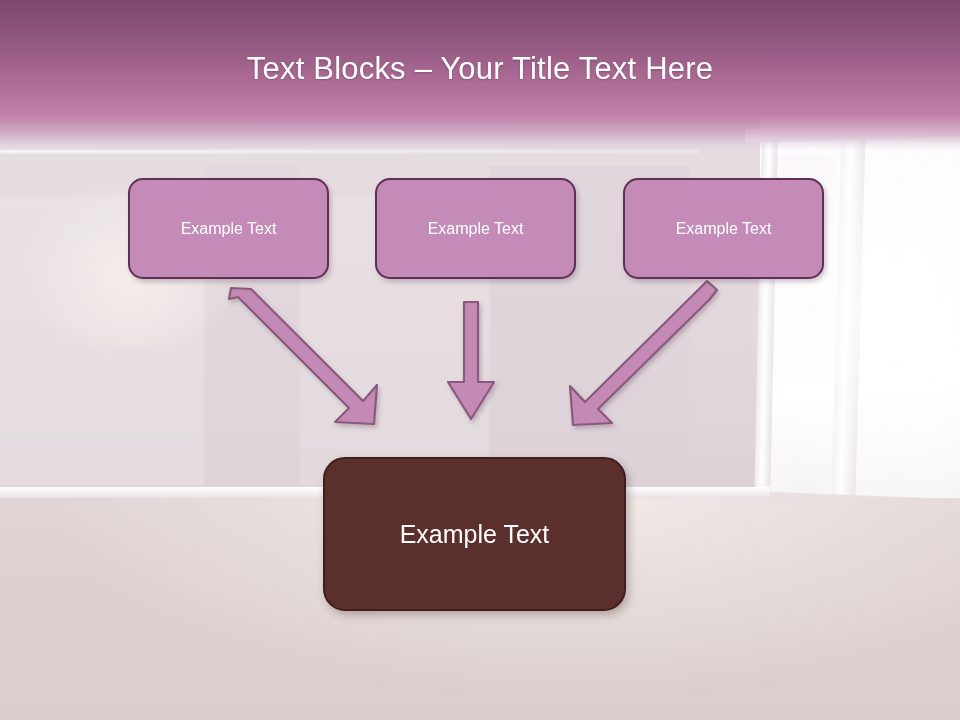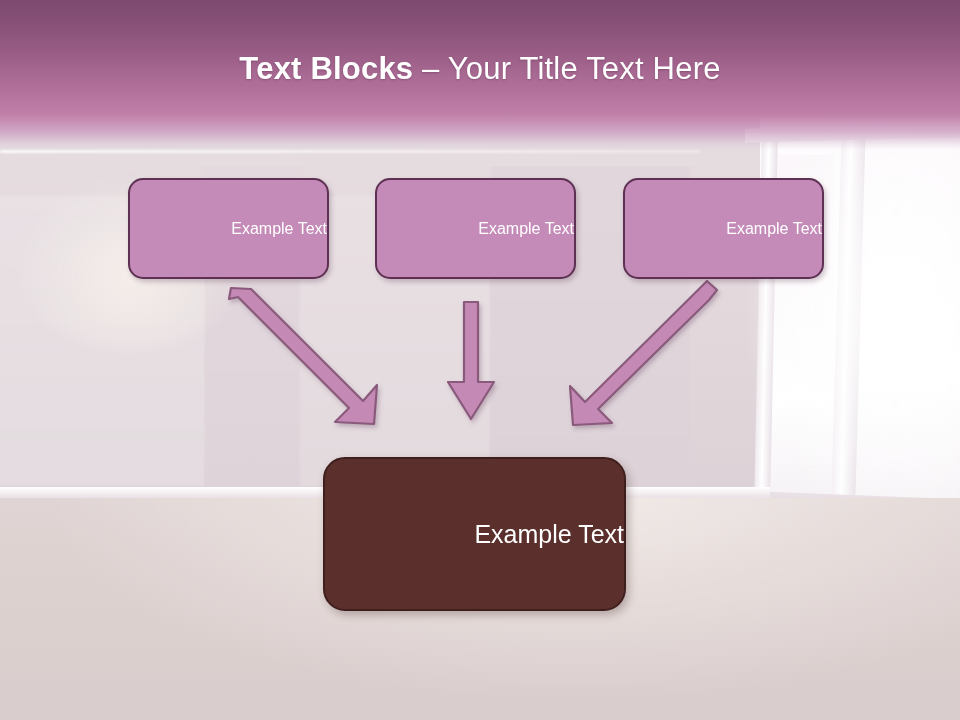--- a/index.html
+++ b/index.html
@@ -142,27 +142,27 @@
       rgba(219,197,214,.35) 96%,
       rgba(222,212,218,0) 100%);
   }
   .title{
     position:absolute;left:0;top:52px;width:960px;
     text-align:center;color:#ffffff;
     font-size:31px;letter-spacing:.2px;line-height:1.1;
     text-shadow:0 1px 2px rgba(80,40,70,.35);
     white-space:nowrap;
   }
-  .title .strong{font-weight:bold;}
+  .title .strong{font-weight:normal;}
   .title .light{font-weight:normal;}
 
   
   .node{
     position:absolute;box-sizing:border-box;
-    display:flex;align-items:center;justify-content:flex-end;
+    display:flex;align-items:center;justify-content:center;
     color:#ffffff;
     box-shadow:2px 3px 5px rgba(90,55,80,.28);
   }
   .node-top{
     width:201px;height:101px;border-radius:15px;
     background:#c48ab8;border:2.2px solid #5e3053;
     font-size:16px;
   }
   .n1{left:128px;top:178px;}
   .n2{left:375px;top:178px;}

